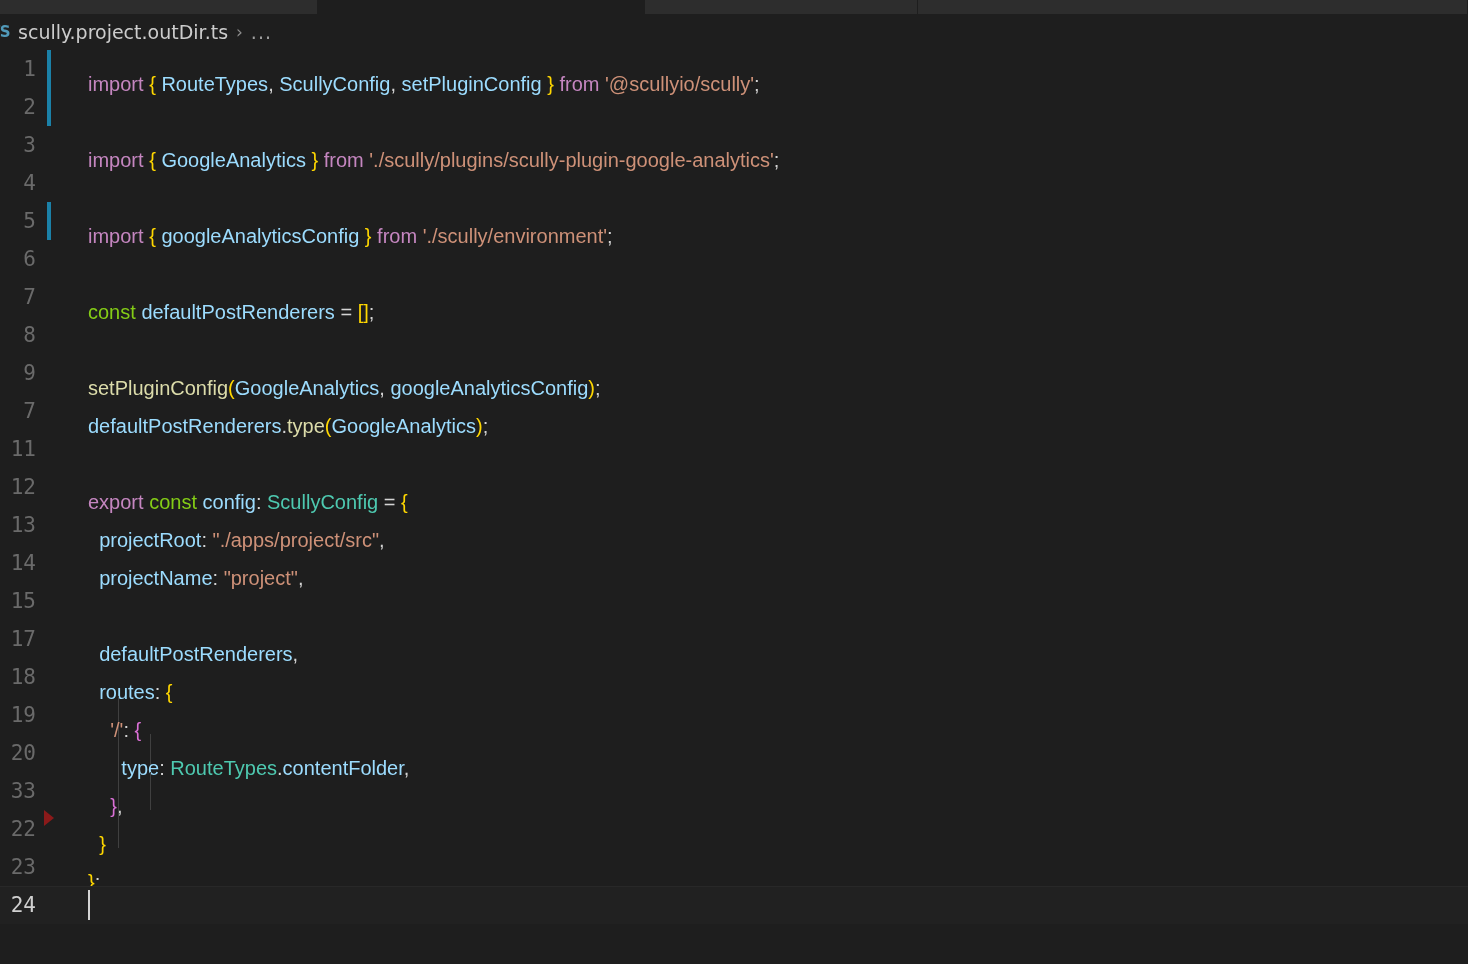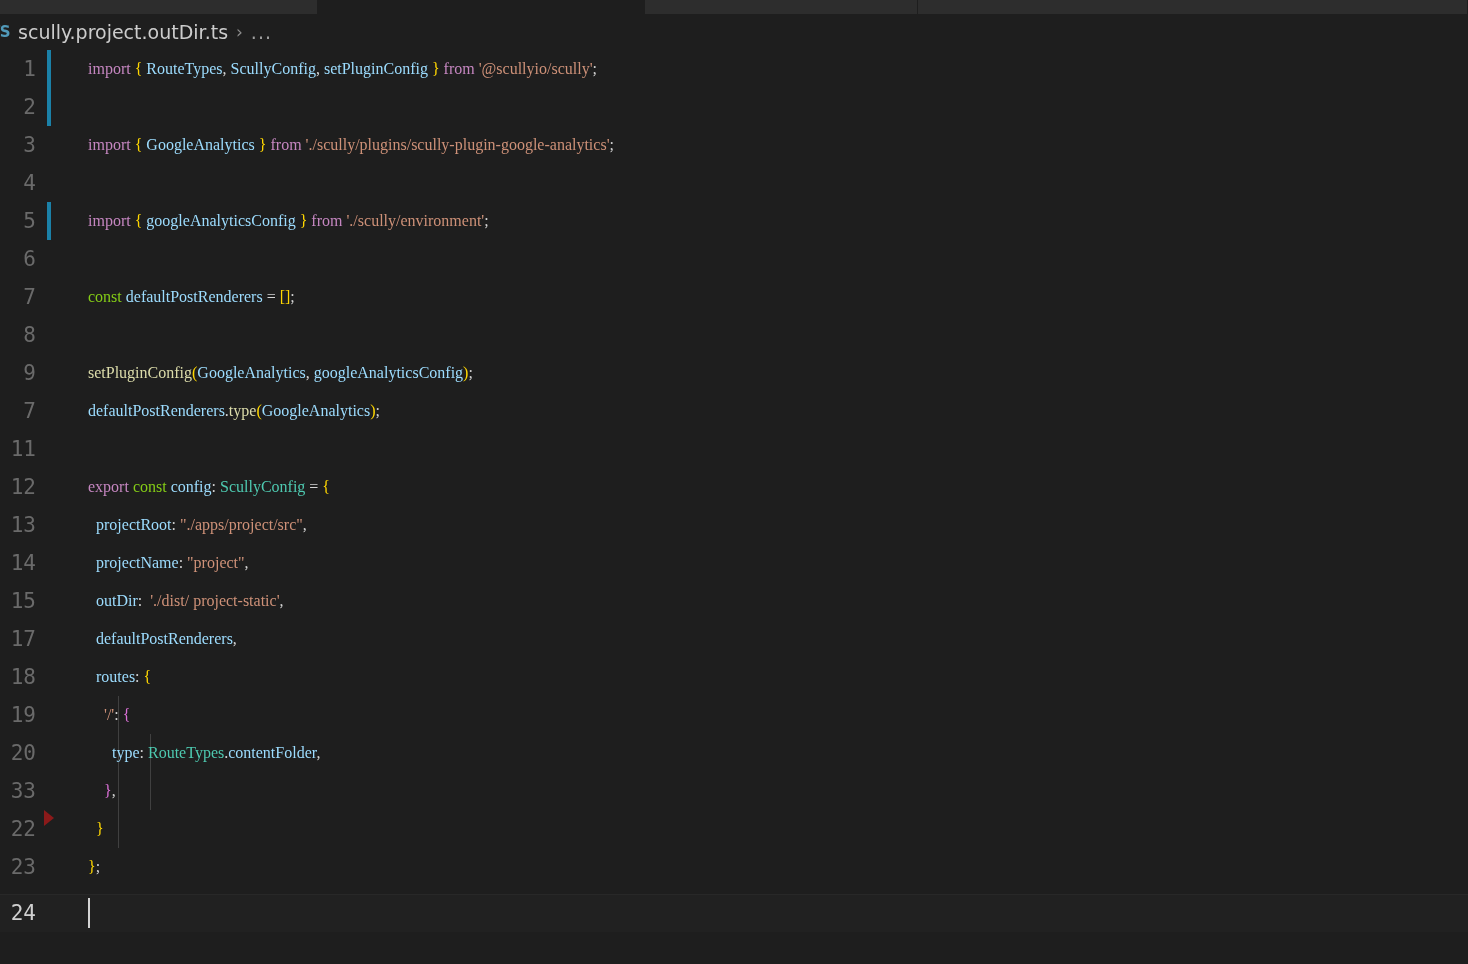--- a/index.html
+++ b/index.html
@@ -90,21 +90,20 @@
   }
 
   .row {
     position: relative;
     height: 38px;
     line-height: 38px;
     white-space: pre;
   }
   .row.active {
     background: #212121;
-    margin-top: 8px;
   }
   .row.active::after {
     content: "";
     position: absolute;
     left: 0; right: 0; top: 0;
     height: 1px;
     background: #282828;
   }
 
   .ln {
@@ -139,23 +138,23 @@
     top: 0;
     width: 0; height: 0;
     border-left: 10px solid #8b1a1a;
     border-top: 8px solid transparent;
     border-bottom: 8px solid transparent;
   }
 
   .code {
     position: absolute;
     left: 88px;
-    top: 0;
-    font-family: Liberation Serif, serif;
-    font-size: 16px;
+    top: 15px;
+    font-family: Liberation Sans, sans-serif;
+    font-size: 20px;
     letter-spacing: 0px;
     color: #d4d4d4;
   }
 
   
   .guide {
     position: absolute;
     top: 0;
     width: 1px;
     height: 38px;
@@ -210,21 +209,21 @@
       <div class="row"><div class="ln">5</div><div class="gitbar modified"></div><div class="code"><span class="t-kw">import</span><span class="t-punc"> </span><span class="t-brace0">{</span><span class="t-punc"> </span><span class="t-var">googleAnalyticsConfig</span><span class="t-punc"> </span><span class="t-brace0">}</span><span class="t-punc"> </span><span class="t-kw">from</span><span class="t-punc"> </span><span class="t-str">'./scully/environment'</span><span class="t-punc">;</span></div></div>
       <div class="row"><div class="ln">6</div><div class="gitbar"></div><div class="code"></div></div>
       <div class="row"><div class="ln">7</div><div class="gitbar"></div><div class="code"><span class="t-ctl">const</span><span class="t-punc"> </span><span class="t-var">defaultPostRenderers</span><span class="t-punc"> </span><span class="t-op">=</span><span class="t-punc"> </span><span class="t-brace0">[]</span><span class="t-punc">;</span></div></div>
       <div class="row"><div class="ln">8</div><div class="gitbar"></div><div class="code"></div></div>
       <div class="row"><div class="ln">9</div><div class="gitbar"></div><div class="code"><span class="t-fn">setPluginConfig</span><span class="t-brace0">(</span><span class="t-var">GoogleAnalytics</span><span class="t-punc">,</span><span class="t-punc"> </span><span class="t-var">googleAnalyticsConfig</span><span class="t-brace0">)</span><span class="t-punc">;</span></div></div>
       <div class="row"><div class="ln">7</div><div class="gitbar"></div><div class="code"><span class="t-var">defaultPostRenderers</span><span class="t-punc">.</span><span class="t-fn">type</span><span class="t-brace0">(</span><span class="t-var">GoogleAnalytics</span><span class="t-brace0">)</span><span class="t-punc">;</span></div></div>
       <div class="row"><div class="ln">11</div><div class="gitbar"></div><div class="code"></div></div>
       <div class="row"><div class="ln">12</div><div class="gitbar"></div><div class="code"><span class="t-kw">export</span><span class="t-punc"> </span><span class="t-ctl">const</span><span class="t-punc"> </span><span class="t-var">config</span><span class="t-punc">:</span><span class="t-punc"> </span><span class="t-type">ScullyConfig</span><span class="t-punc"> </span><span class="t-op">=</span><span class="t-punc"> </span><span class="t-brace0">{</span></div></div>
       <div class="row"><div class="ln">13</div><div class="gitbar"></div><div class="code"><span class="t-punc">  </span><span class="t-var">projectRoot</span><span class="t-punc">:</span><span class="t-punc"> </span><span class="t-str">"./apps/project/src"</span><span class="t-punc">,</span></div></div>
       <div class="row"><div class="ln">14</div><div class="gitbar"></div><div class="code"><span class="t-punc">  </span><span class="t-var">projectName</span><span class="t-punc">:</span><span class="t-punc"> </span><span class="t-str">"project"</span><span class="t-punc">,</span></div></div>
-      <div class="row"><div class="ln">15</div><div class="gitbar"></div><div class="code"><span class="t-punc">  </span><span class="t-var">outDir</span><span class="t-punc">:</span><span class="t-punc">  </span><span class="t-str">'./dist/ project-static'</span><span class="t-punc">,</span></div></div>
+      <div class="row"><div class="ln">15</div><div class="gitbar"></div></div>
       <div class="row"><div class="ln">17</div><div class="gitbar"></div><div class="code"><span class="t-punc">  </span><span class="t-var">defaultPostRenderers</span><span class="t-punc">,</span></div></div>
       <div class="row"><div class="ln">18</div><div class="gitbar"></div><div class="code"><span class="t-punc">  </span><span class="t-var">routes</span><span class="t-punc">:</span><span class="t-punc"> </span><span class="t-brace0">{</span></div></div>
       <div class="row"><div class="ln">19</div><div class="gitbar"></div><div class="guide" style="left: 118px;"></div><div class="code"><span class="t-punc">    </span><span class="t-str">'/'</span><span class="t-punc">:</span><span class="t-punc"> </span><span class="t-brace1">{</span></div></div>
       <div class="row"><div class="ln">20</div><div class="gitbar"></div><div class="guide" style="left: 118px;"></div><div class="guide" style="left: 150px;"></div><div class="code"><span class="t-punc">      </span><span class="t-var">type</span><span class="t-punc">:</span><span class="t-punc"> </span><span class="t-type">RouteTypes</span><span class="t-punc">.</span><span class="t-var">contentFolder</span><span class="t-punc">,</span></div></div>
       <div class="row"><div class="ln">33</div><div class="gitbar"></div><div class="guide" style="left: 118px;"></div><div class="guide" style="left: 150px;"></div><div class="code"><span class="t-punc">    </span><span class="t-brace1">}</span><span class="t-punc">,</span></div></div>
       <div class="row"><div class="ln">22</div><div class="gitbar"></div><div class="marker"></div><div class="guide" style="left: 118px;"></div><div class="code"><span class="t-punc">  </span><span class="t-brace0">}</span></div></div>
       <div class="row"><div class="ln">23</div><div class="gitbar"></div><div class="code"><span class="t-brace0">}</span><span class="t-punc">;</span></div></div>
       <div class="row active"><div class="ln">24</div><div class="gitbar"></div><div class="code"></div><div class="cursor"></div></div>
     </div>
 

